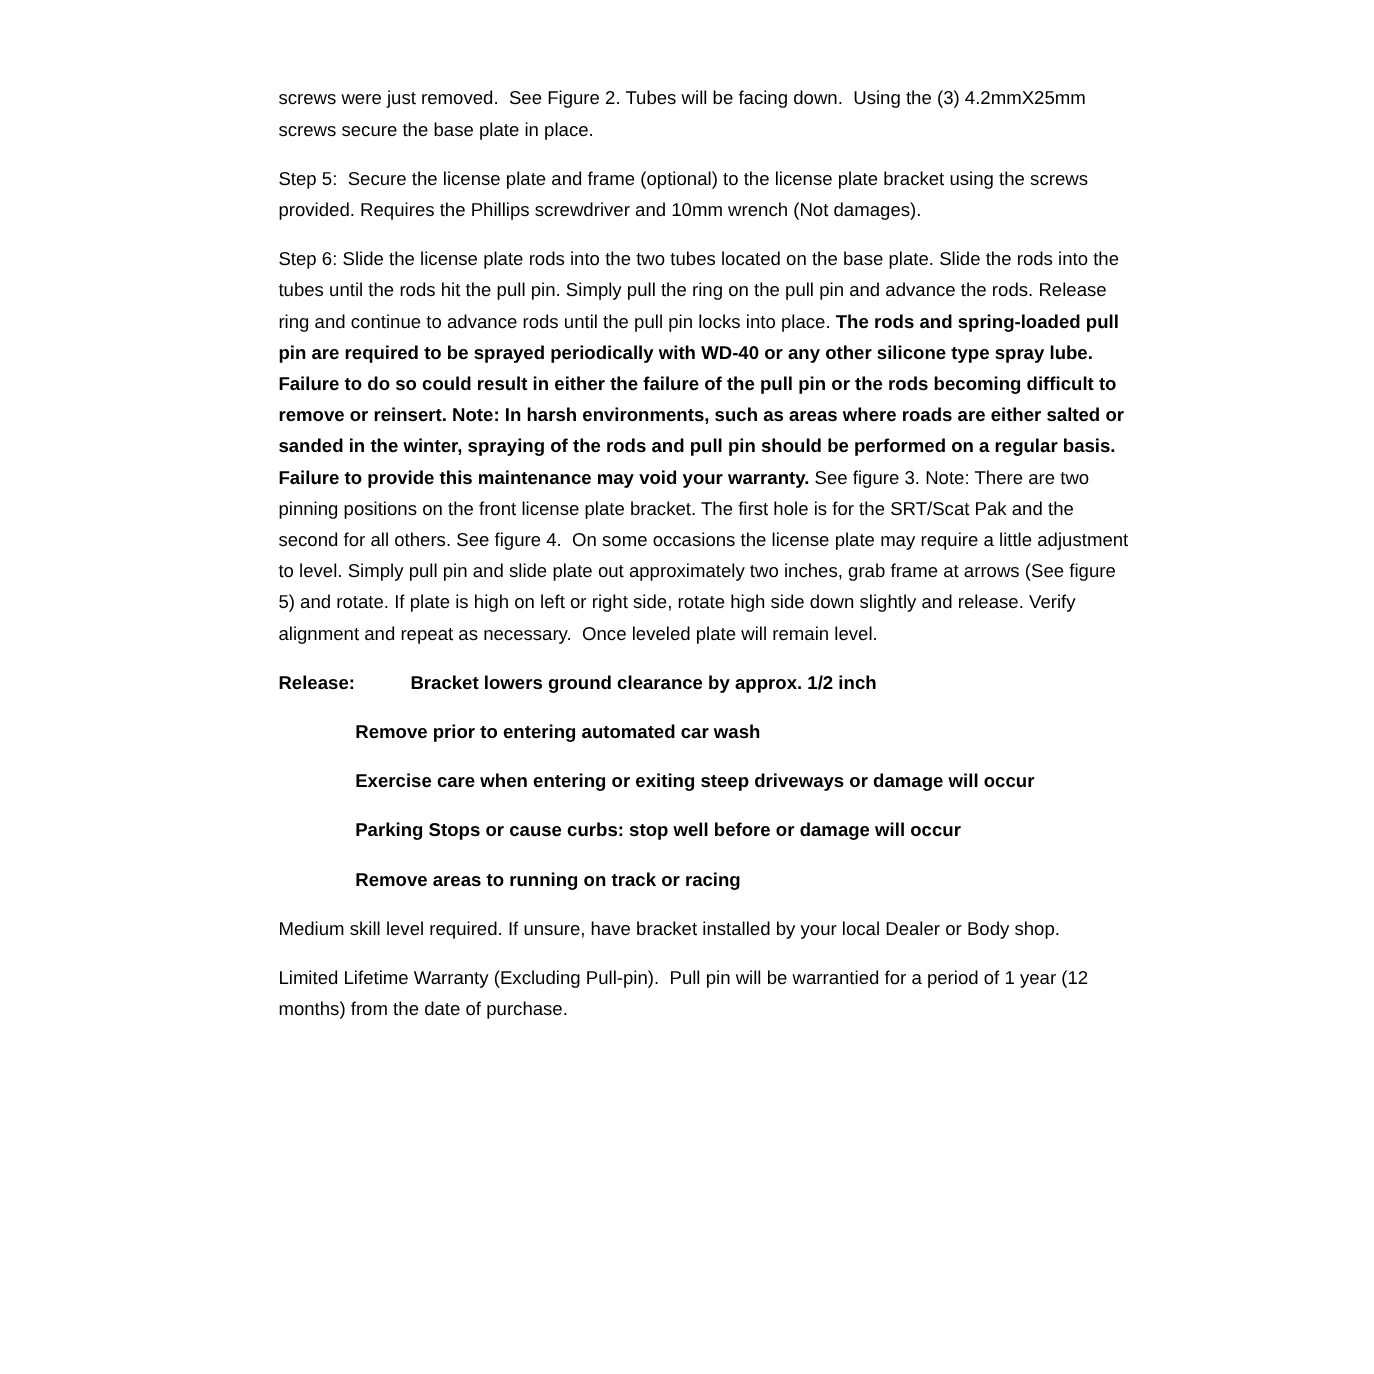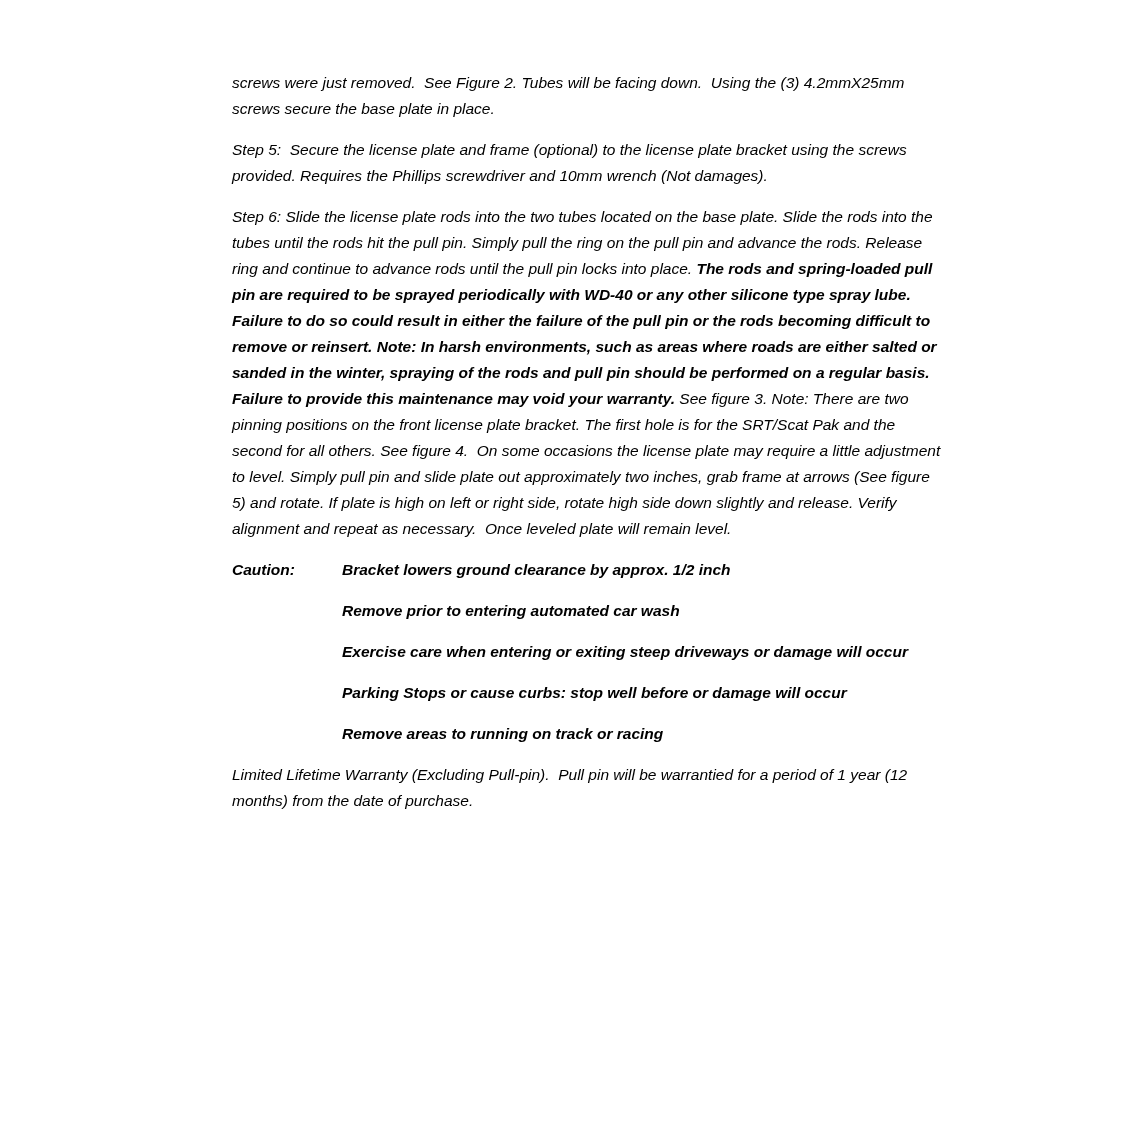--- a/index.html
+++ b/index.html
@@ -20,60 +20,60 @@
     left: 232px;
     top: 70px;
     width: 714px;
   }
   .para {
     margin: 0 0 15px 0;
     font-size: 15.5px;
     line-height: 26px;
     white-space: pre-wrap;
     color: #000000;
-    font-style: italic;
   }
   .bold {
     font-weight: 700;
   }
   .sup {
     font-size: 10px;
     vertical-align: super;
     line-height: 0;
   }
   .caution-label {
     display: inline-block;
     width: 110px;
     font-weight: 700;
     white-space: pre-wrap;
   }
   .caution-item {
-    margin-left: 110px;
+    margin-left: 64px;
     font-weight: 700;
   }
 </style>
 </head>
 <body>
 
 <div class="page-content">
 
   <p class="para"><span>screws were just removed.  See Figure 2. Tubes will be facing down.  Using the (3) 4.2mmX25mm screws secure the base plate in place.</span></p>
 
   <p class="para"><span>Step 5:  Secure the license plate and frame (optional) to the license plate bracket using the screws provided. Requires the Phillips screwdriver and 10mm wrench (Not damages).</span></p>
 
   <p class="para"><span>Step 6: Slide the license plate rods into the two tubes located on the base plate. Slide the rods into the tubes until the rods hit the pull pin. Simply pull the ring on the pull pin and advance the rods. Release ring and continue to advance rods until the pull pin locks into place. </span><span class="bold">The rods and spring-loaded pull pin are required to be sprayed periodically with WD-40 or any other silicone type spray lube. Failure to do so could result in either the failure of the pull pin or the rods becoming difficult to remove or reinsert. Note: In harsh environments, such as areas where roads are either salted or sanded in the winter, spraying of the rods and pull pin should be performed on a regular basis.  Failure to provide this maintenance may void your warranty.</span><span> See figure 3. Note: There are two pinning positions on the front license plate bracket. The first hole is for the SRT/Scat Pak and the second for all others. See figure 4.  On some occasions the license plate may require a little adjustment to level. Simply pull pin and slide plate out approximately two inches, grab frame at arrows (See figure 5) and rotate. If plate is high on left or right side, rotate high side down slightly and release. Verify alignment and repeat as necessary.  Once leveled plate will remain level.</span></p>
 
 
-  <p class="para"><span class="caution-label">Caution:</span><span class="bold">Bracket lowers ground clearance by approx. 1/2 inch</span></p>
+  <p class="para"><span class="caution-label">Release:</span><span class="bold">Bracket lowers ground clearance by approx. 1/2 inch</span></p>
 
   <p class="para caution-item"><span>Remove prior to entering automated car wash</span></p>
 
   <p class="para caution-item"><span>Exercise care when entering or exiting steep driveways or damage will occur</span></p>
 
   <p class="para caution-item"><span>Parking Stops or cause curbs: stop well before or damage will occur</span></p>
 
   <p class="para caution-item"><span>Remove areas to running on track or racing</span></p>
 
+  <p class="para"><span>Medium skill level required. If unsure, have bracket installed by your local Dealer or Body shop.</span></p>
 
 
   <p class="para"><span>Limited Lifetime Warranty (Excluding Pull-pin).  Pull pin will be warrantied for a period of 1 year (12 months) from the date of purchase.</span></p>
 
 </div>
 
 </body></html>

